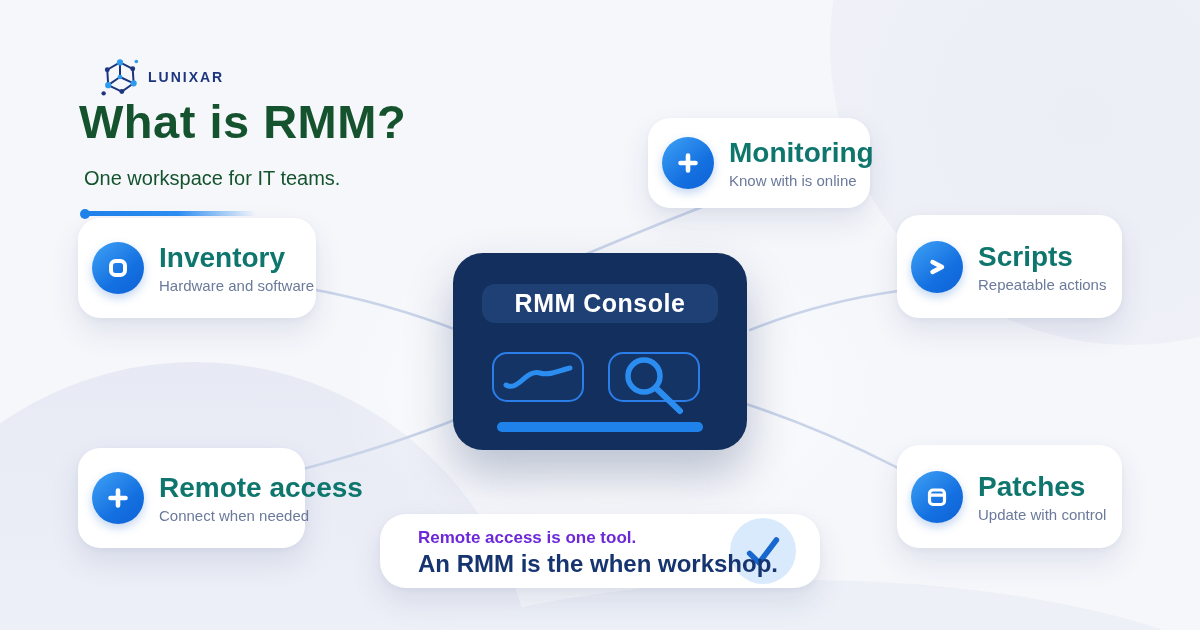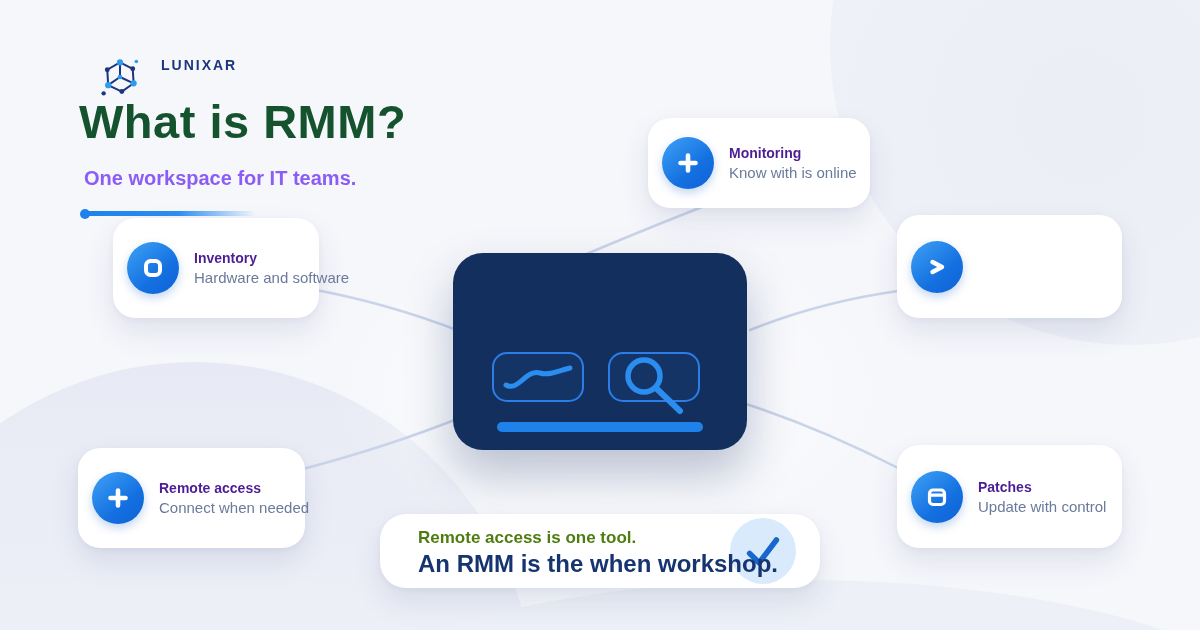--- a/index.html
+++ b/index.html
@@ -19,51 +19,51 @@
           background:linear-gradient(180deg,#e7eaf4 0%, #f0f2f9 55%); }
   .bg-bottom{ left:300px; top:580px; width:1000px; height:320px; background:#edf0f7; }
   .bg-glow{ left:330px; top:225px; width:560px; height:330px;
             background:radial-gradient(closest-side, rgba(255,255,255,.95), rgba(255,255,255,0)); }
 
   
   .connectors{ position:absolute; left:0; top:0; }
   .connectors path{ stroke:#c9d4e9; stroke-width:2.5; fill:none; stroke-linecap:round; }
 
   
-  .logo{ position:absolute; left:100px; top:57px; display:flex; gap:21px; }
+  .logo{ position:absolute; left:100px; top:57px; display:flex; align-items:center; gap:8px; }
   .logo-text{ font-size:14px; font-weight:800; color:#1c357e; letter-spacing:2px; }
 
   
   .page-title{ position:absolute; left:79px; top:94px; font-size:47px; font-weight:800;
                color:#14532d; letter-spacing:.5px; white-space:nowrap; }
-  .page-subtitle{ position:absolute; left:84px; top:167px; font-size:20px; font-weight:700;
-                  color:#8b5cf6; white-space:nowrap; }
+  .page-subtitle{ position:absolute; left:84px; top:167px; font-size:20px; font-weight:400;
+                  color:#14532d; white-space:nowrap; }
 
   
   .accent-bar{ position:absolute; left:82px; top:211px; width:174px; height:5px; border-radius:4px;
                background:linear-gradient(90deg,#1e82ea 0%,#2e8ff2 55%,rgba(46,143,242,0) 100%); }
   .accent-bar::before{ content:""; position:absolute; left:-2px; top:-2px; width:10px; height:10px;
                border-radius:50%; background:#1e82ea; }
 
   
   .card{ position:absolute; background:#ffffff; border-radius:22px;
          box-shadow:0 14px 30px rgba(25,50,110,.10), 0 2px 6px rgba(25,50,110,.05);
          display:flex; align-items:center; gap:15px; padding-left:14px; }
-  .card-inventory{ left:78px;  top:218px; width:206px; height:100px;margin-left:35px; }
+  .card-inventory{ left:78px;  top:218px; width:238px; height:100px; }
   .card-monitoring{ left:648px; top:118px; width:222px; height:90px; }
   .card-scripts{ left:897px; top:215px; width:225px; height:103px; }
   .card-remote{ left:78px;  top:448px; width:227px; height:100px; }
   .card-patches{ left:897px; top:445px; width:225px; height:103px; }
 
   .icon-circle{ width:52px; height:52px; min-width:52px; border-radius:50%;
         background:linear-gradient(140deg,#3fa2f6 0%, #1470e0 62%, #0e62d6 100%);
         display:flex; align-items:center; justify-content:center;
         box-shadow:0 4px 10px rgba(16,90,200,.25); }
   .card-text{ display:flex; flex-direction:column; gap:3px; }
-  .card-title{ font-size:14px; font-weight:800; color:#4c1d95; white-space:nowrap; }
+  .card-title{ font-size:28px; font-weight:800; color:#0f766e; white-space:nowrap; }
   .card-sub{ font-size:15px; font-weight:500; color:#6b7a9b; white-space:nowrap; }
 
   
   .console{ position:absolute; left:453px; top:253px; width:294px; height:197px;
             background:#132f5e; border-radius:30px;
             box-shadow:0 24px 48px rgba(15,40,95,.28); }
   .console-pill{ position:absolute; left:29px; top:31px; width:236px; height:39px;
             background:#1e4074; border-radius:13px; display:flex; align-items:center;
             justify-content:center; font-size:25px; font-weight:800; color:#ffffff;
             letter-spacing:.5px; white-space:nowrap; }
@@ -73,21 +73,21 @@
   .tile-search{ left:155px; }
   .tile svg{ overflow:visible; display:block; }
   .console-bar{ position:absolute; left:44px; top:169px; width:206px; height:10px;
          border-radius:6px; background:#1f82ea; }
 
   
   .banner{ position:absolute; left:380px; top:514px; width:440px; height:74px;
            background:#ffffff; border-radius:26px;
            box-shadow:0 14px 30px rgba(25,50,110,.10), 0 2px 6px rgba(25,50,110,.05); }
   .banner-line1{ position:absolute; left:38px; top:14px; font-size:17px; font-weight:700;
-           color:#4d7c0f; white-space:nowrap; z-index:2; }
+           color:#6d28d9; white-space:nowrap; z-index:2; }
   .banner-line2{ position:absolute; left:38px; top:36px; font-size:24px; font-weight:800;
            color:#16346f; white-space:nowrap; z-index:2; }
   .check-circle{ position:absolute; right:24px; top:4px; width:66px; height:66px;
            border-radius:50%; background:#d9eafc; z-index:1;
            display:flex; align-items:center; justify-content:center; }
   .check-circle svg{ position:relative; z-index:3; }
 </style>
 </head>
 <body>
 
@@ -153,20 +153,24 @@
       <div class="card-sub">Know with is online</div>
     </div>
   </div>
 
   <div class="card card-scripts">
     <div class="icon-circle">
       <svg width="26" height="26" viewBox="0 0 26 26">
         <path d="M8.5 8 L18 13 L8.5 18" fill="none" stroke="#ffffff" stroke-width="4.4" stroke-linecap="round" stroke-linejoin="round"></path>
       </svg>
     </div>
+    <div class="card-text">
+      <div class="card-title">Scripts</div>
+      <div class="card-sub">Repeatable actions</div>
+    </div>
   </div>
 
   <div class="card card-patches">
     <div class="icon-circle">
       <svg width="26" height="26" viewBox="0 0 26 26">
         <rect x="5.5" y="6" width="15" height="14.5" rx="3.5" fill="none" stroke="#ffffff" stroke-width="3.2"></rect>
         <path d="M6 11.2 H20" stroke="#ffffff" stroke-width="3.2" stroke-linecap="round"></path>
       </svg>
     </div>
     <div class="card-text">
@@ -181,20 +185,21 @@
         <path d="M13 5.5 V20.5 M5.5 13 H20.5" fill="none" stroke="#ffffff" stroke-width="4.6" stroke-linecap="round"></path>
       </svg>
     </div>
     <div class="card-text">
       <div class="card-title">Remote access</div>
       <div class="card-sub">Connect when needed</div>
     </div>
   </div>
 
   <div class="console">
+    <div class="console-pill">RMM Console</div>
     <div class="tile tile-chart">
       <svg width="88" height="46" viewBox="0 0 88 46">
         <path d="M12 31 C 24 38, 32 15, 46 19 C 56 22, 66 16, 76 14" fill="none" stroke="#2b8df0" stroke-width="5" stroke-linecap="round"></path>
       </svg>
     </div>
     <div class="tile tile-search">
       <svg width="88" height="46" viewBox="0 0 88 46">
         <circle cx="34" cy="22" r="16" fill="none" stroke="#2b8df0" stroke-width="5.5"></circle>
         <path d="M46.5 34.5 L70 57" fill="none" stroke="#2b8df0" stroke-width="6" stroke-linecap="round"></path>
       </svg>

